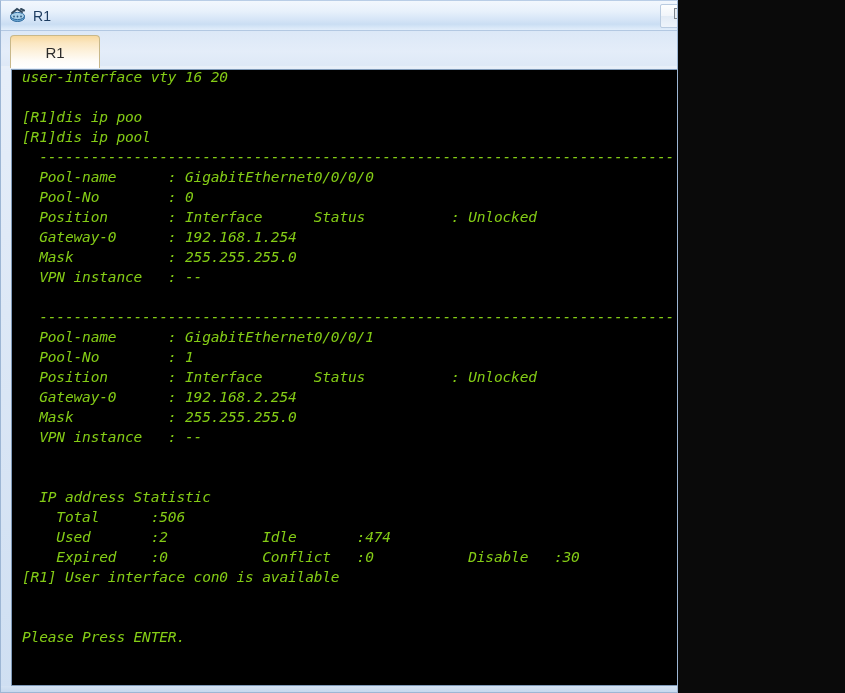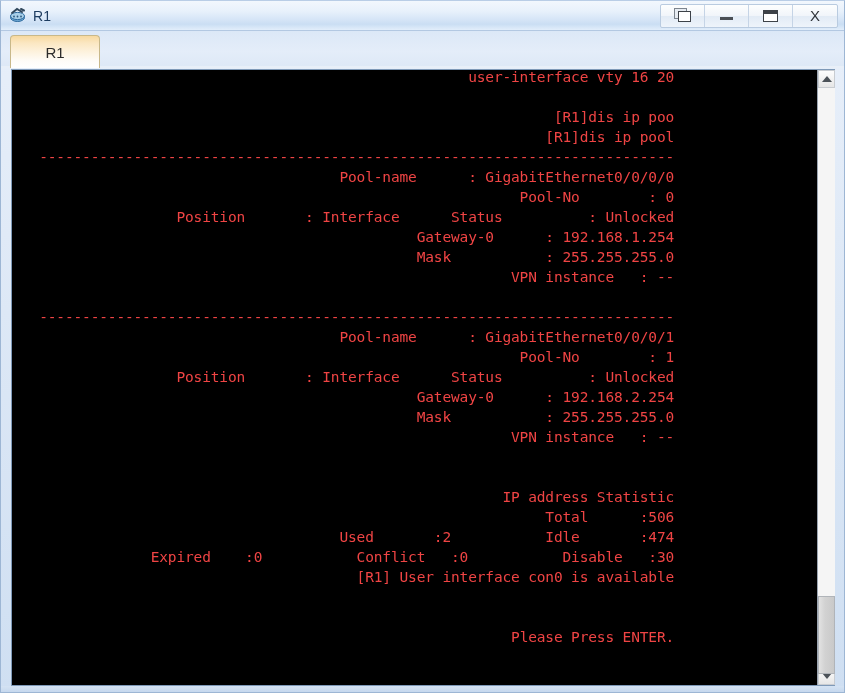--- a/index.html
+++ b/index.html
@@ -8,26 +8,25 @@
     margin: 0; padding: 0;
     width: 845px; height: 693px;
     overflow: hidden;
     background: #0a0a0a;
     font-family: "Liberation Sans", sans-serif;
   }
 
   
   #window {
     position: relative;
-    width: 845px; height: 693px;
+    width: 678px; height: 693px;
     background: linear-gradient(to bottom, #e9f0fa 0%, #dde8f6 45%, #cfdff2 100%);
     border: 1px solid #9db6d4;
     border-top-color: #b9cde6;
     overflow: hidden;
-    text-align: right;
   }
 
   
   #titlebar {
     position: absolute;
     left: 0; top: 0;
     width: 843px; height: 30px;
     background: linear-gradient(to bottom,
       #f2f7fd 0%, #e8f1fb 35%, #d7e6f7 62%, #cadef3 80%, #e2eefb 100%);
     border-bottom: 1px solid #b3c8e2;
@@ -274,21 +273,21 @@
   </div>
 
   <div id="tabstrip">
     <div class="tab">
       <span>R1</span>
     </div>
   </div>
 
   <div id="terminal-wrap">
     <div id="terminal" style="background: rgb(0, 0, 0);">
-      <pre id="terminal-text" style="color: #ef4444;">user-interface vty 16 20
+      <pre id="terminal-text" style="color: #84cc16; font-style: italic;">user-interface vty 16 20
 
 [R1]dis ip poo
 [R1]dis ip pool
   --------------------------------------------------------------------------
   Pool-name      : GigabitEthernet0/0/0/0
   Pool-No        : 0
   Position       : Interface      Status          : Unlocked
   Gateway-0      : 192.168.1.254
   Mask           : 255.255.255.0
   VPN instance   : --

